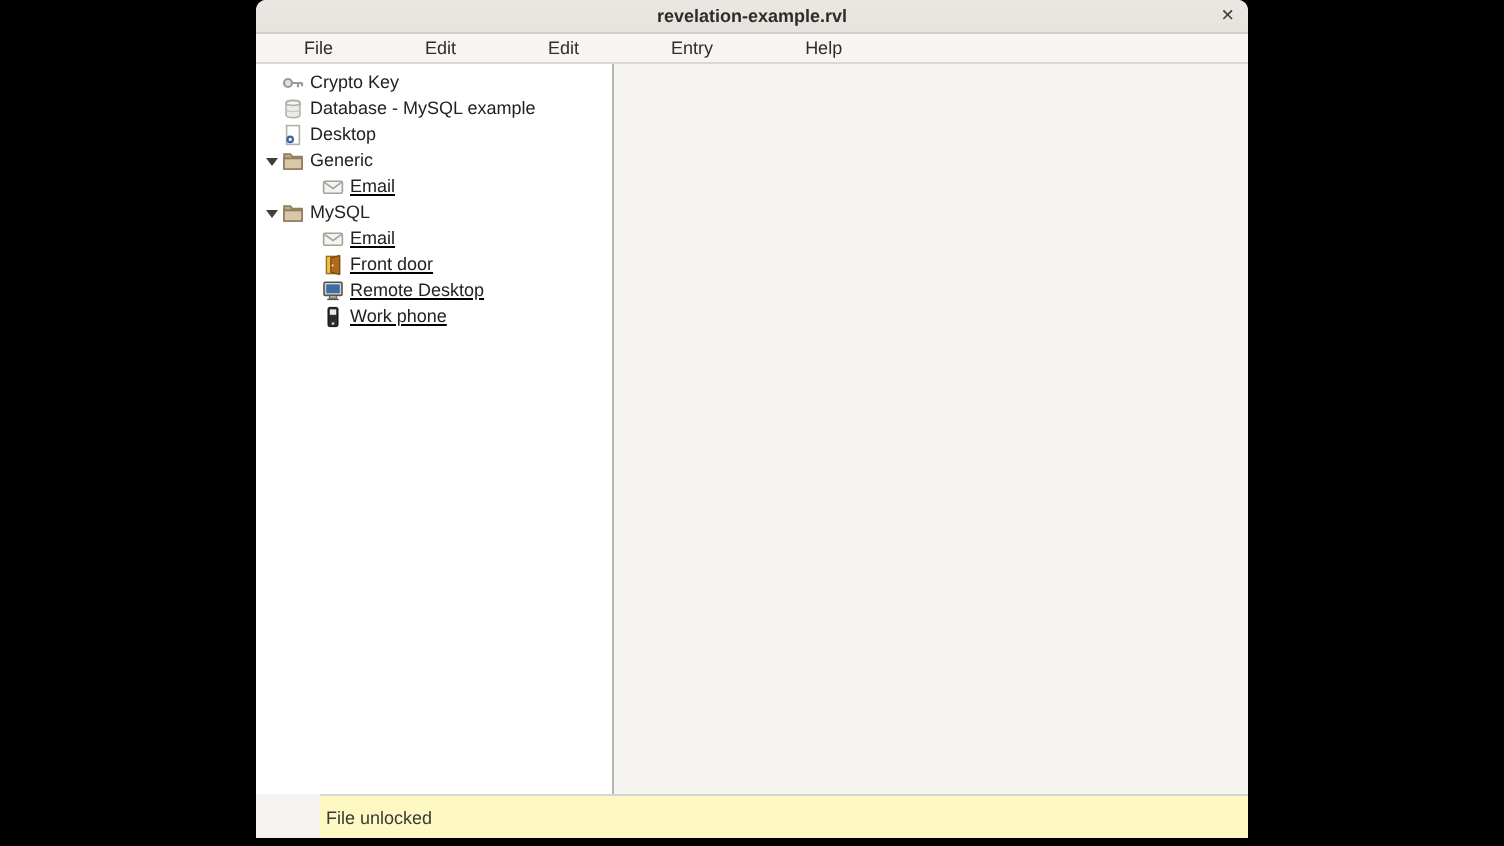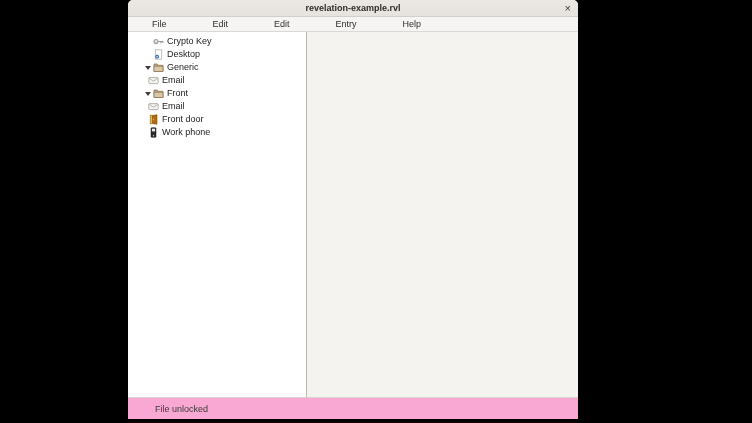--- a/index.html
+++ b/index.html
@@ -6,21 +6,21 @@
   html, body { margin: 0; padding: 0; }
   body {
     width: 752px; height: 423px;
     background: #000;
     position: relative;
     overflow: hidden;
     font-family: "Liberation Sans", sans-serif;
   }
   .window {
     position: absolute; left: 128px; top: 0;
-    width: 450px; height: 419px;
+    width: 496px; height: 419px;
     display: flex; flex-direction: column;
     background: #f4f3f0;
     border-radius: 5px 5px 0 0;
     overflow: hidden;
     box-shadow: 0 0 0 1px rgba(0,0,0,0.55);
   }
   .titlebar {
     flex: 0 0 17px; height: 17px;
     background: linear-gradient(#ebe8e4, #e6e3df);
     border-bottom: 1px solid #d2cfca;
@@ -52,33 +52,34 @@
   .tree-pane {
     width: 179px; flex: 0 0 179px;
     background: #ffffff;
     border-right: 1px solid #b9b6b1;
     padding-top: 3px;
     overflow: hidden;
   }
   .main-pane { flex: 1 1 auto; background: #f4f3f0; }
   .statusbar {
     flex: 0 0 22px; height: 22px;
-    background: #f9a8d4;
+    background: #fef9c3;
     border-top: 1px solid #d8d5d0;
     display: flex; align-items: center;
-    padding-left: 27px;
+    padding-left: 3px;
+    margin-left: 32px;
   }
   .status-text { font-size: 9px; color: #3a3936; }
   .tree-row {
     height: 13px;
     display: flex; align-items: center;
-    padding-left: 17px;
+    padding-left: 5px;
     white-space: nowrap;
   }
-  .tree-row.lvl1 { padding-left: 12px; }
+  .tree-row.lvl1 { padding-left: 25px; text-decoration: underline; }
   .expander {
     width: 8px; flex: 0 0 8px; height: 13px;
     display: flex; align-items: center;
   }
   .expander.open::before {
     content: '';
     width: 0; height: 0;
     border-left: 3.5px solid transparent;
     border-right: 3.5px solid transparent;
     border-top: 4.5px solid #403e3a;
@@ -118,20 +119,31 @@
               <circle cx="3" cy="5.5" r="2" fill="#e3e1dd" stroke="#9d9a95" stroke-width="1.1"></circle>
               <path d="M5 5.5h5.2M8 5.5v2.1M10 5.5v1.6" stroke="#9d9a95" stroke-width="1.1" fill="none"></path>
             </svg>
           </span>
           <span class="tree-label">Crypto Key</span>
         </div>
         <div class="tree-row lvl0">
           <span class="expander"></span>
           <span class="tree-icon">
             <svg viewBox="0 0 11 11">
+              <path d="M2 2.5c0-.8 1.6-1.3 3.5-1.3S9 1.7 9 2.5v6c0 .8-1.6 1.3-3.5 1.3S2 9.3 2 8.5z" fill="#edebe7" stroke="#b3b0ab" stroke-width="0.8"></path>
+              <ellipse cx="5.5" cy="2.5" rx="3.5" ry="1.2" fill="#f8f7f4" stroke="#b3b0ab" stroke-width="0.8"></ellipse>
+              <path d="M2 5.5c0 .8 1.6 1.3 3.5 1.3S9 6.3 9 5.5" fill="none" stroke="#c9c6c1" stroke-width="0.7"></path>
+            </svg>
+          </span>
+          <span class="tree-label">Database - MySQL example</span>
+        </div>
+        <div class="tree-row lvl0">
+          <span class="expander"></span>
+          <span class="tree-icon">
+            <svg viewBox="0 0 11 11">
               <rect x="2.3" y="0.8" width="6.4" height="9.4" fill="#ffffff" stroke="#b3b0ab" stroke-width="0.8"></rect>
               <circle cx="4.1" cy="7.7" r="1.9" fill="#3465a4"></circle>
               <circle cx="4.1" cy="7.7" r="0.8" fill="#ffffff"></circle>
             </svg>
           </span>
           <span class="tree-label">Desktop</span>
         </div>
         <div class="tree-row lvl0">
           <span class="expander open"></span>
           <span class="tree-icon">
@@ -153,21 +165,21 @@
           <span class="tree-label">Email</span>
         </div>
         <div class="tree-row lvl0">
           <span class="expander open"></span>
           <span class="tree-icon">
             <svg viewBox="0 0 11 11">
               <path d="M1 2h3.2l1 1.3H10v6.2H1z" fill="#bda686" stroke="#8f7a5c" stroke-width="0.8"></path>
               <path d="M1 4.2h9v5.3H1z" fill="#d9c7a8" stroke="#8f7a5c" stroke-width="0.8"></path>
             </svg>
           </span>
-          <span class="tree-label">Front</span>
+          <span class="tree-label">MySQL</span>
         </div>
         <div class="tree-row lvl1">
           <span class="expander"></span>
           <span class="tree-icon">
             <svg viewBox="0 0 11 11">
               <rect x="0.8" y="2.6" width="9.4" height="6" rx="0.7" fill="#f6f4f0" stroke="#a5a29d" stroke-width="0.8"></rect>
               <path d="M1.2 3.2l4.3 3 4.3-3" fill="none" stroke="#a5a29d" stroke-width="0.8"></path>
             </svg>
           </span>
           <span class="tree-label">Email</span>
@@ -180,20 +192,32 @@
               <path d="M4.4 1.9l4.4-1.1v9.4l-4.4-1.1z" fill="#b06a1a" stroke="#7a4a10" stroke-width="0.6"></path>
               <circle cx="5.3" cy="5.7" r="0.5" fill="#ffeebb"></circle>
             </svg>
           </span>
           <span class="tree-label">Front door</span>
         </div>
         <div class="tree-row lvl1">
           <span class="expander"></span>
           <span class="tree-icon">
             <svg viewBox="0 0 11 11">
+              <rect x="1" y="1.1" width="9" height="6.6" rx="0.6" fill="#d7d4cf" stroke="#55534f" stroke-width="0.8"></rect>
+              <rect x="2.1" y="2.2" width="6.8" height="4.4" fill="#3b6ea5"></rect>
+              <path d="M4.1 7.7h2.8l0.6 1.4H3.5z" fill="#b9b6b1" stroke="#55534f" stroke-width="0.5"></path>
+              <path d="M2.6 9.7h5.8" stroke="#55534f" stroke-width="0.7"></path>
+            </svg>
+          </span>
+          <span class="tree-label">Remote Desktop</span>
+        </div>
+        <div class="tree-row lvl1">
+          <span class="expander"></span>
+          <span class="tree-icon">
+            <svg viewBox="0 0 11 11">
               <rect x="3" y="0.7" width="5" height="9.6" rx="0.8" fill="#2b2b2b" stroke="#0c0c0c" stroke-width="0.5"></rect>
               <rect x="3.9" y="1.7" width="3.2" height="2.7" fill="#eaeaea"></rect>
               <circle cx="5.5" cy="8.8" r="0.7" fill="#cfcfcf"></circle>
             </svg>
           </span>
           <span class="tree-label">Work phone</span>
         </div>
       </div>
     <div class="main-pane"></div>
   </div>

